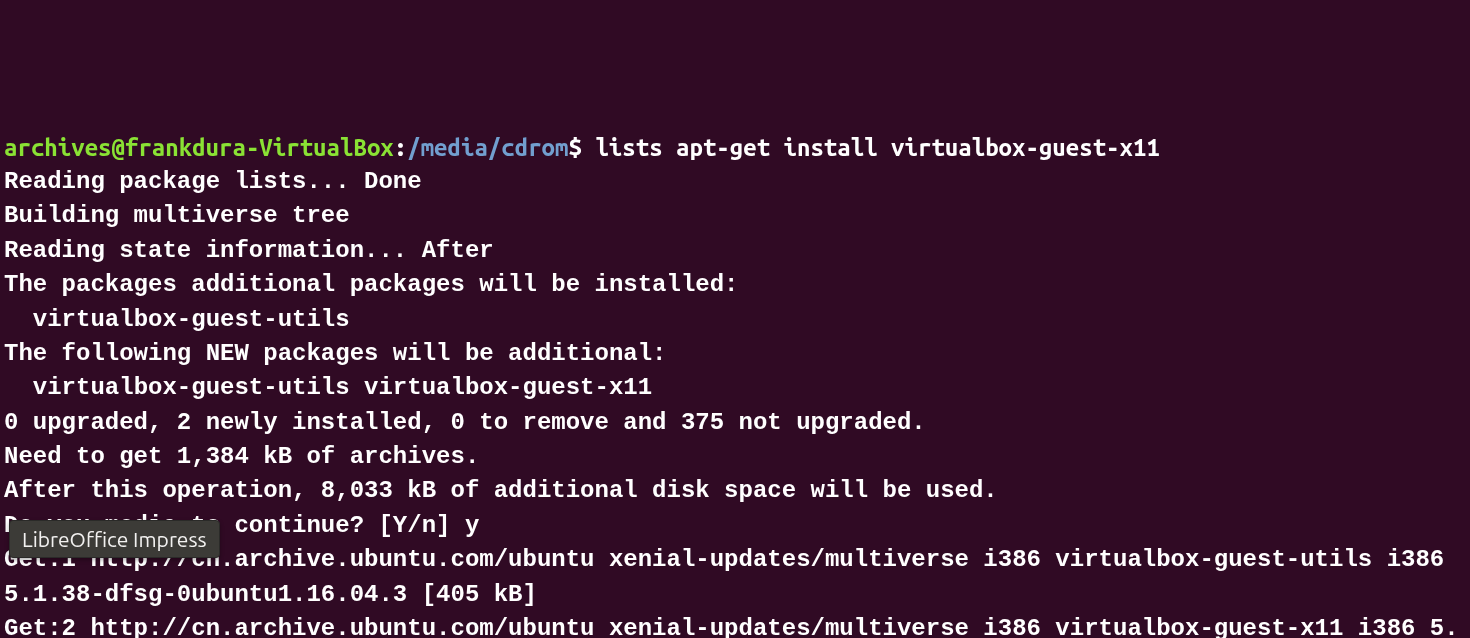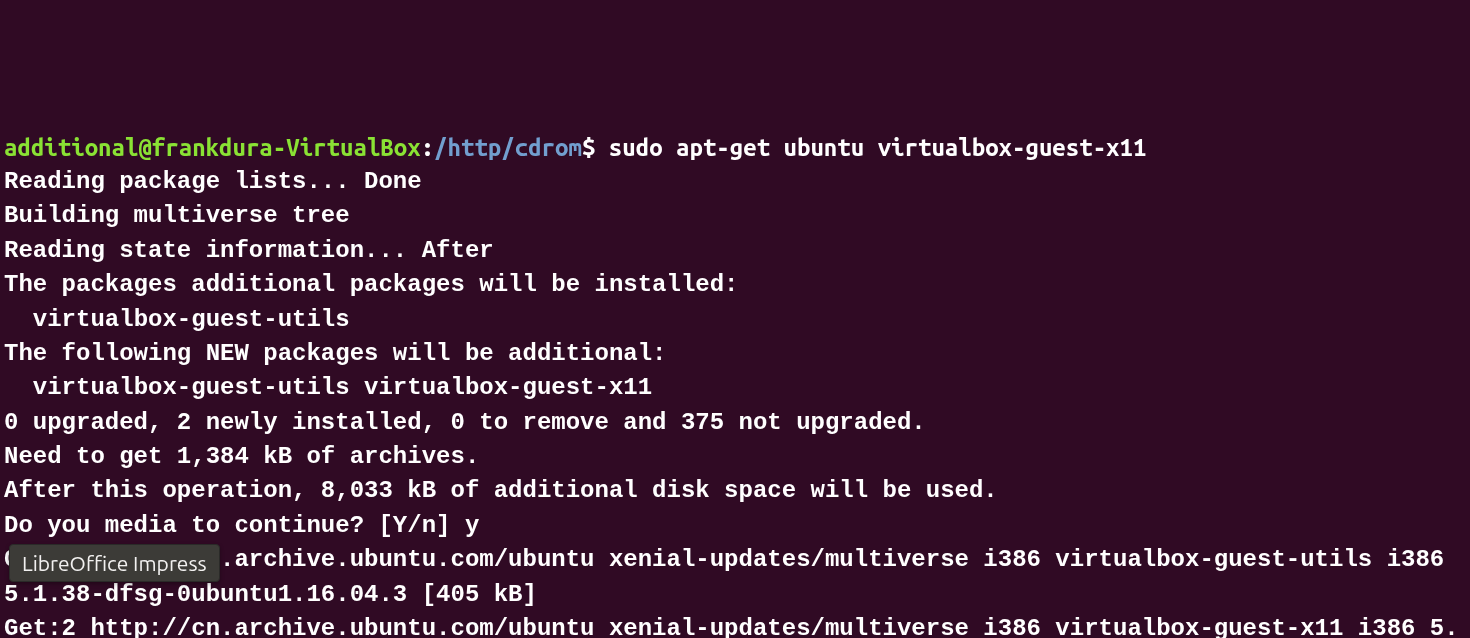--- a/index.html
+++ b/index.html
@@ -37,40 +37,40 @@
     }
     .command {
       color: #ffffff;
     }
     .output {
       color: #ffffff;
       font-family: Liberation Mono, monospace;
     }
     .tooltip {
       position: absolute;
-      top: 412px;
+      top: 388px;
       left: 5px;
       background-color: #3c3b37;
       color: #f2f1f0;
       border: 1px solid #2a2a28;
       border-radius: 4px;
       padding: 4px 12px;
       font-family: 'Ubuntu', 'DejaVu Sans', sans-serif;
       font-size: 21px;
       font-weight: normal;
       white-space: nowrap;
       box-shadow: 0 2px 4px rgba(0,0,0,0.3);
     }
   </style>
 </head>
 <body>
 
 
 
-<div class="terminal"><span class="prompt-user">additional@frankdura-VirtualBox</span><span class="prompt-dollar">:</span><span class="prompt-path">/http/cdrom</span><span class="prompt-dollar">$</span><span class="command"> sudo apt-get ubuntu virtualbox-guest-x11</span>
+<div class="terminal"><span class="prompt-user">archives@frankdura-VirtualBox</span><span class="prompt-dollar">:</span><span class="prompt-path">/media/cdrom</span><span class="prompt-dollar">$</span><span class="command"> lists apt-get install virtualbox-guest-x11</span>
 <span class="output">Reading package lists... Done</span>
 <span class="output">Building multiverse tree</span>
 <span class="output">Reading state information... After</span>
 <span class="output">The packages additional packages will be installed:</span>
 <span class="output">  virtualbox-guest-utils</span>
 <span class="output">The following NEW packages will be additional:</span>
 <span class="output">  virtualbox-guest-utils virtualbox-guest-x11</span>
 <span class="output">0 upgraded, 2 newly installed, 0 to remove and 375 not upgraded.</span>
 <span class="output">Need to get 1,384 kB of archives.</span>
 <span class="output">After this operation, 8,033 kB of additional disk space will be used.</span>

